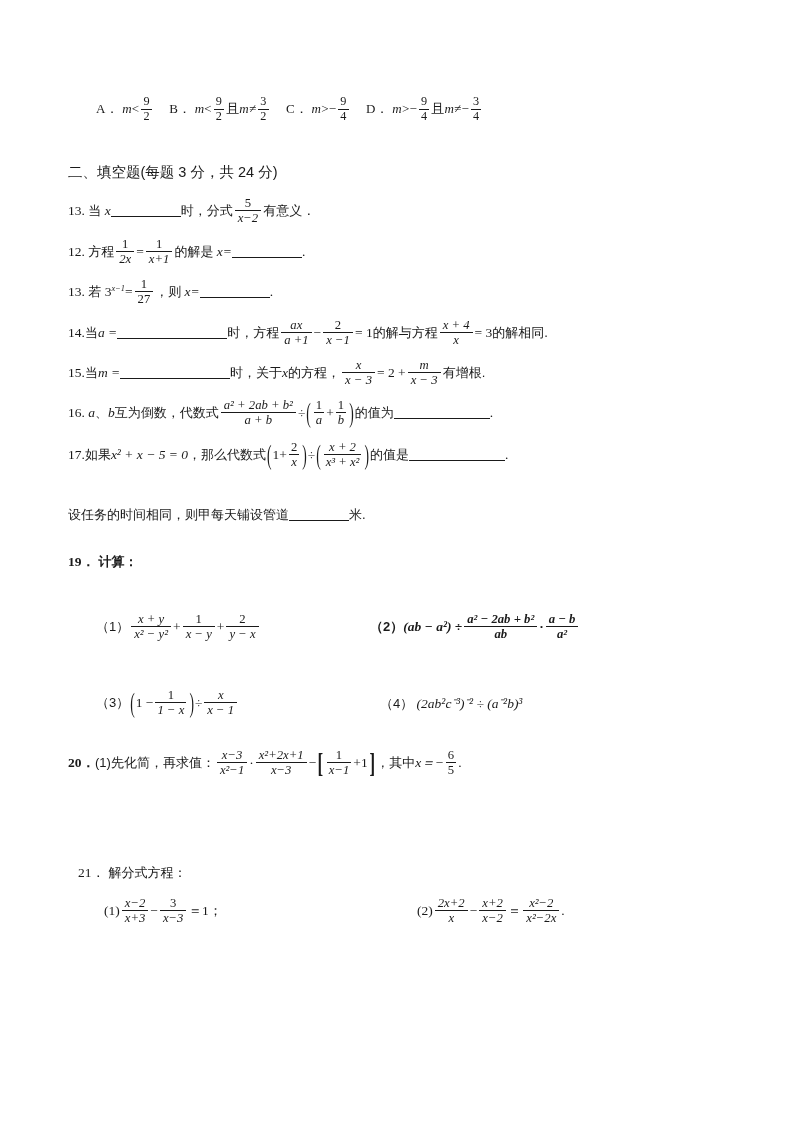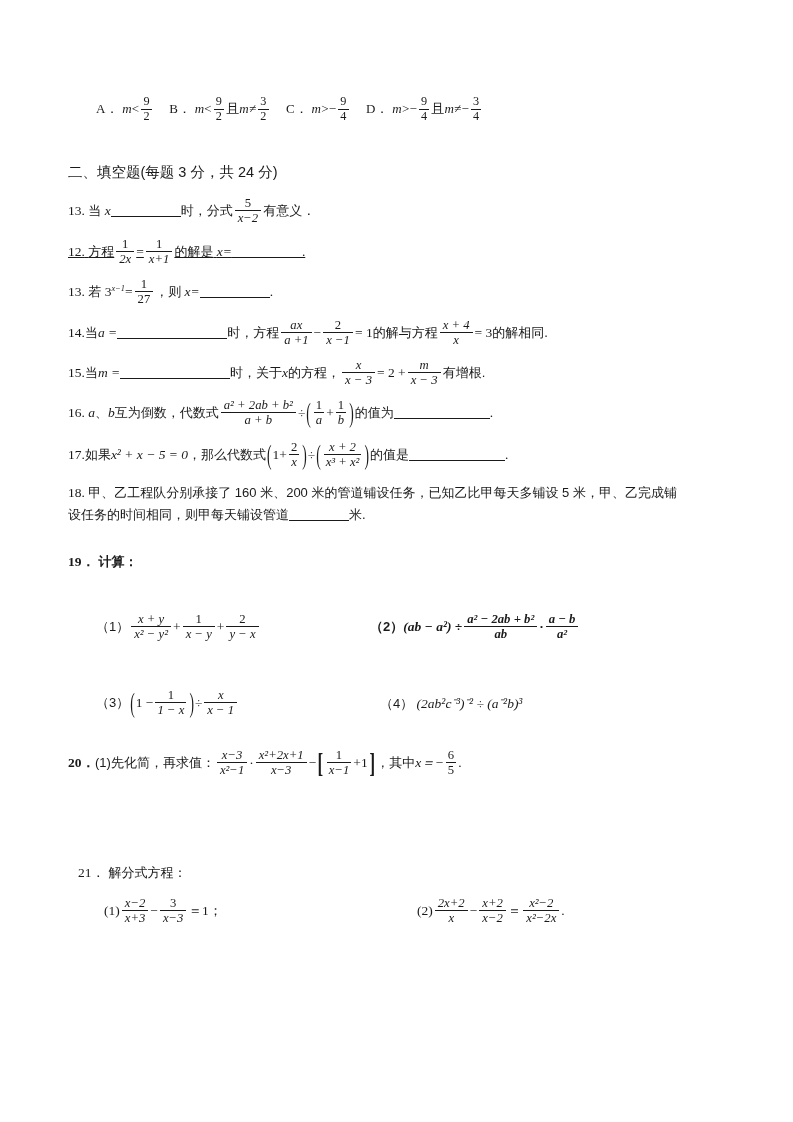--- a/index.html
+++ b/index.html
@@ -80,21 +80,21 @@
   </div>
 
   <div class="abs sec-head" style="left:68px; top:163px;">二、填空题(每题 3 分，共 24 分)</div>
 
   <div class="abs qline" style="left:68px; top:196px;">
     <span class="qnum">13.</span>
     <span class="cn">当</span>
     <span class="mi">x</span><span class="blank b70"></span><span class="cn">时，分式</span><span class="frac"><span class="num">5</span><span class="den mi">x−2</span></span><span class="cn">有意义．</span>
   </div>
 
-  <div class="abs qline" style="left:68px; top:237px;text-decoration:underline;">
+  <div class="abs qline" style="left:68px; top:237px;">
     <span>12.</span>
     <span class="cn">方程</span><span class="frac"><span class="num">1</span><span class="den mi">2x</span></span><span class="mo">=</span><span class="frac"><span class="num">1</span><span class="den mi">x+1</span></span><span class="cn">的解是</span> <span class="mi">x=</span><span class="blank b70"></span><span>.</span>
   </div>
 
   <div class="abs qline" style="left:68px; top:277px;">
     <span>13.</span>
     <span class="cn">若</span>
     <span>3</span><sup class="mi">x−1</sup><span class="mo">=</span><span class="frac"><span class="num">1</span><span class="den">27</span></span><span class="cn">，则</span> <span class="mi">x=</span><span class="blank b70"></span><span>.</span>
   </div>
 
@@ -108,24 +108,20 @@
 
   <div class="abs qline" style="left:68px; top:398px;">
     <span>16.</span>
     <span class="mi">a</span><span class="cn">、</span><span class="mi">b</span><span class="cn">互为倒数，代数式</span><span class="frac"><span class="num mi">a² + 2ab + b²</span><span class="den mi">a + b</span></span><span class="mo">÷</span><span class="paren">(</span><span class="frac tight"><span class="num">1</span><span class="den mi">a</span></span><span class="mo">+</span><span class="frac tight"><span class="num">1</span><span class="den mi">b</span></span><span class="paren">)</span><span class="cn">的值为</span><span class="blank b96"></span><span>.</span>
   </div>
 
   <div class="abs qline" style="left:68px; top:440px;">
     <span>17.</span><span class="cn">如果</span><span class="mi">x² + x − 5 = 0</span><span class="cn">，那么代数式</span><span class="paren">(</span><span>1+</span><span class="frac tight"><span class="num">2</span><span class="den mi">x</span></span><span class="paren">)</span><span class="mo">÷</span><span class="paren">(</span><span class="frac tight"><span class="num mi">x + 2</span><span class="den mi">x³ + x²</span></span><span class="paren">)</span><span class="cn">的值是</span><span class="blank b96"></span><span>.</span>
   </div>
 
-  <div class="abs qline" style="left:68px; top:483px; width:660px;">
-    <span>18.</span>
-    <span class="cn">甲、乙工程队分别承接了 160 米、200 米的管道铺设任务，已知乙比甲每天多铺设 5 米，甲、乙完成铺</span>
-  </div>
   <div class="abs qline" style="left:68px; top:505px;">
     <span class="cn">设任务的时间相同，则甲每天铺设管道</span><span class="blank b60"></span><span class="cn">米.</span>
   </div>
 
 
   <div class="abs qline" style="left:68px; top:552px;font-weight:bold;">
     <span>19．</span>
     <span class="cn">计算：</span>
   </div>
 

